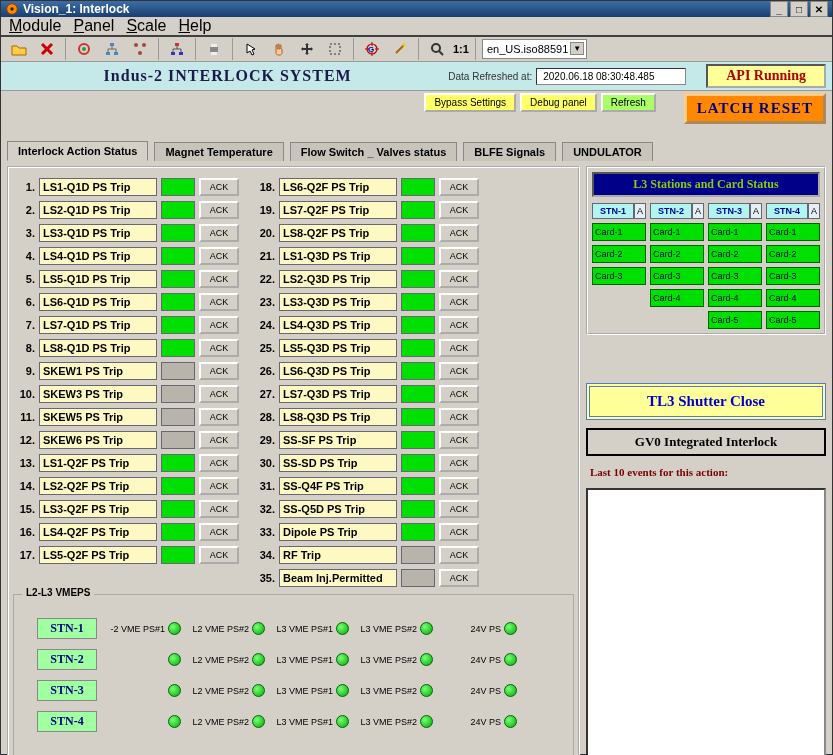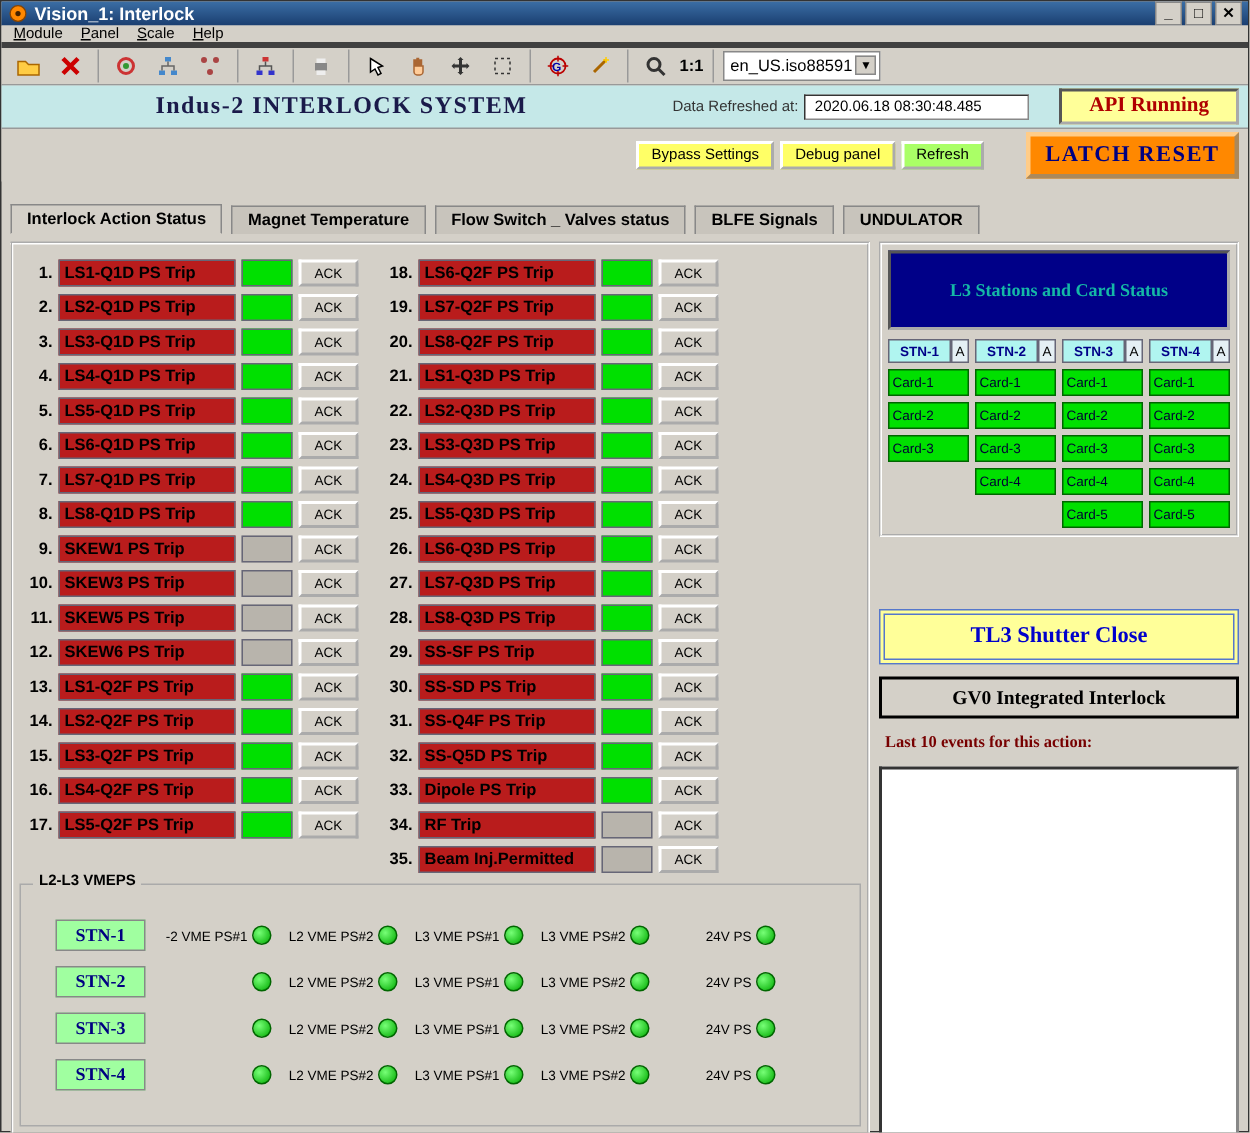--- a/index.html
+++ b/index.html
@@ -31,22 +31,22 @@
   }
   .titlebar .icon { width:14px;height:14px;margin-right:4px;}
   .titlebar .spacer { flex:1; }
   .winbtn {
     width:18px;height:16px;background:#d4d0c8;border:1px solid #888;
     margin-left:2px;display:flex;align-items:center;justify-content:center;
     font-family:Arial;font-size:10px;color:#000;font-weight:bold;
   }
   .menubar {
     height:20px;display:flex;align-items:flex-start;gap:12px;
-    padding:0 8px;background:#d4d0c8;border-bottom:4px solid #404040;
-    font-size:10px;
+    padding:0 8px;background:#d4d0c8;border-bottom:2px solid #404040;
+    font-size:16px;
   }
   .menubar span:first-letter { text-decoration:underline; }
   .toolbar {
     height:30px;display:flex;align-items:center;gap:4px;
     padding:0 6px;background:#d4d0c8;border-bottom:1px solid #999;
   }
   .tbtn {
     width:24px;height:24px;border:1px solid transparent;
     display:flex;align-items:center;justify-content:center;border-radius:2px;
   }
@@ -72,21 +72,21 @@
   .refreshed-val{
     background:#fff;border:1px inset #888;padding:2px 6px;font-size:10px;
     min-width:150px;
   }
   .api-running{
     background:#ffff99;border:2px inset #aaa;padding:2px 18px;
     font-family:"Comic Sans MS",cursive;font-weight:bold;color:#b00000;
     font-size:14px;margin-left:20px;
   }
   .row2 {
-    display:flex;align-items:center;justify-content:flex-end;padding:2px 6px;
+    display:flex;align-items:flex-start;justify-content:flex-end;padding:2px 6px;
     gap:4px;background:#d4d0c8;
   }
   .btn {
     background:#d4d0c8;border:2px outset #fff;padding:2px 8px;font-size:10px;
     cursor:pointer;
   }
   .btn.yellow{background:#ffff66;}
   .btn.lime{background:#aaff66;}
   .latchreset{
     background:#ff8800;border:3px outset #ffcc88;color:#000080;
@@ -111,21 +111,21 @@
     flex:1;border:2px groove #fff;background:#d4d0c8;padding:4px 4px 4px 4px;
     display:flex;flex-direction:column;
   }
   .lists{display:flex;gap:14px;}
   .col{display:flex;flex-direction:column;gap:2px;padding-top:4px;}
   .itemrow{
     display:flex;align-items:center;gap:4px;height:21px;
   }
   .idx{width:22px;text-align:right;font-weight:bold;font-size:11px;}
   .namebox{
-    width:118px;height:18px;background:#b91c1c;border:1px solid #667;
+    width:118px;height:18px;background:#fef9c3;border:1px solid #667;
     padding:0 3px;font-weight:bold;font-size:11px;display:flex;
     align-items:center;overflow:hidden;white-space:nowrap;
   }
   .statbox{
     width:34px;height:18px;border:1px solid #667;
   }
   .green{background:#00e000;}
   .grey{background:#b8b4ac;}
   .ackbtn{
     width:40px;height:18px;background:#d4d0c8;border:2px outset #fff;
@@ -151,21 +151,21 @@
     background:radial-gradient(circle at 35% 35%,#7f7,#0a0);
     border:1px solid #060;
   }
   .rightpanel{
     width:240px;display:flex;flex-direction:column;gap:8px;
   }
   .stationsbox{
     border:2px groove #fff;background:#d4d0c8;padding:4px;
   }
   .stations-hdr{
-    background:#000088;color:#14b8a6;padding:17px;text-align:center;
+    background:#000088;color:#84cc16;padding:3px;text-align:center;
     font-family:"Comic Sans MS",cursive;font-weight:bold;font-size:12px;
     border:2px inset #aaa;
   }
   .stn-grid{display:flex;gap:4px;margin-top:6px;}
   .stn-col{display:flex;flex-direction:column;gap:4px;flex:1;}
   .stn-head{
     display:flex;align-items:center;
   }
   .stn-badge{
     background:#b0f5f0;border:1px solid #667;padding:2px 2px;font-size:9px;

